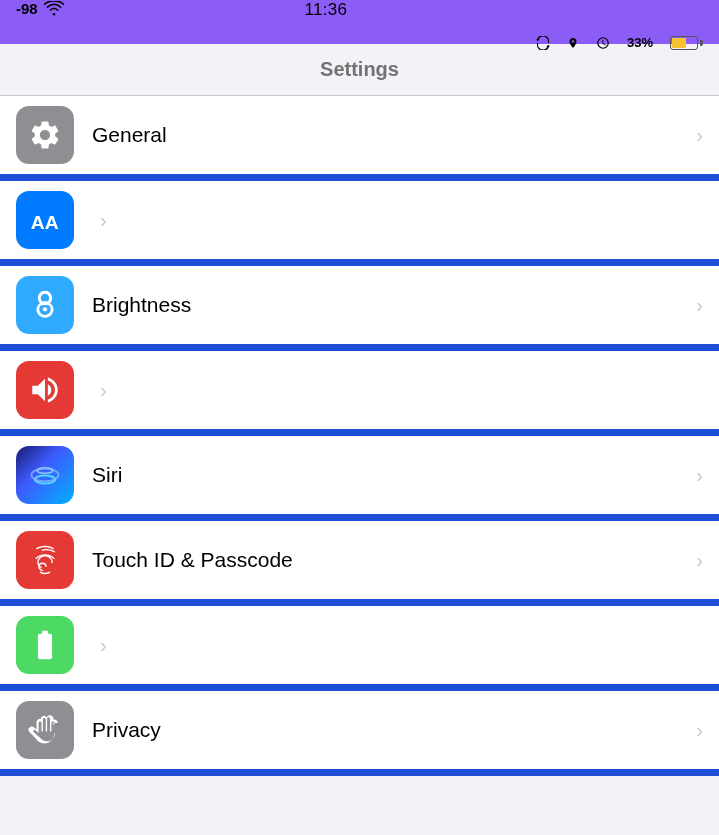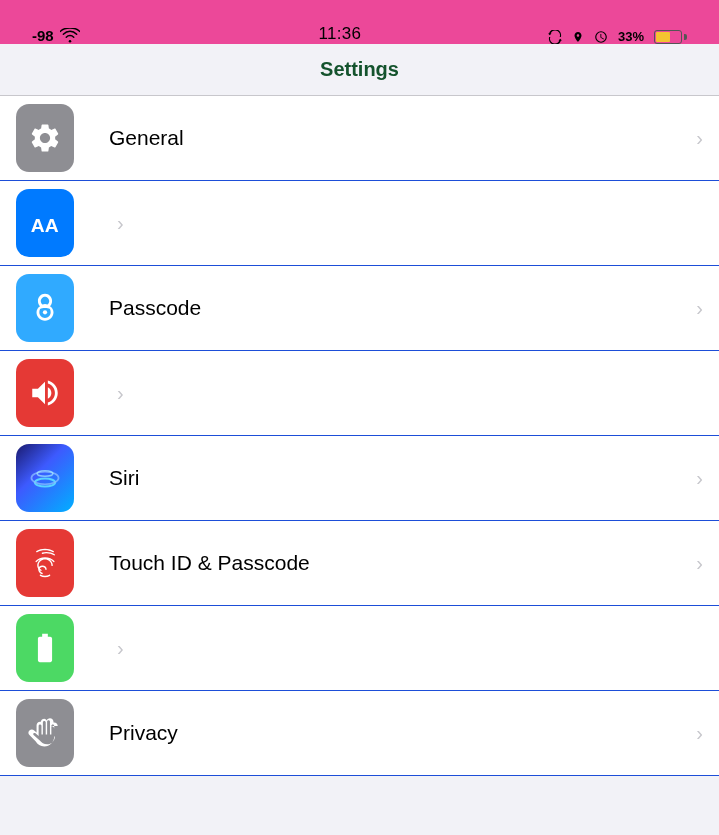--- a/index.html
+++ b/index.html
@@ -8,49 +8,50 @@
       width: 719px;
       height: 835px;
       background: #f2f2f7;
       font-family: -apple-system, 'SF Pro Text', 'Helvetica Neue', Arial, sans-serif;
       overflow: hidden;
     }
 
     
     .status-bar {
       height: 44px;
-      background: #ec4899;
-      display: flex;
-      align-items: flex-end;
+      background: #8b5cf6;
+      display: flex;
+      align-items: flex-start;
       justify-content: space-between;
-      padding: 0 32px;
+      padding: 0 16px;
       font-size: 15px;
       font-weight: 600;
     }
 
     .status-left {
       display: flex;
       align-items: center;
       gap: 6px;
       min-width: 100px;
     }
 
     .status-center {
       font-size: 17px;
       font-weight: 400;
       letter-spacing: 0.3px;
     }
 
     .status-right {
       display: flex;
       align-items: center;
-      gap: 10px;
+      gap: 17px;
       min-width: 100px;
       justify-content: flex-end;
       font-size: 13px;
+      margin-top: 35px;
     }
 
     
     .battery-container {
       display: flex;
       align-items: center;
       gap: 2px;
     }
     .battery-body {
       width: 28px;
@@ -81,44 +82,43 @@
       background: #f2f2f7;
       border-bottom: 1px solid #c8c7cc;
       display: flex;
       align-items: center;
       justify-content: center;
     }
 
     .nav-title {
       font-size: 20px;
       font-weight: 700;
-      color: #14532d;
+      color: #737373;
     }
 
     
     .settings-list {
       background: #fff;
       margin-top: 0;
     }
 
     .settings-item {
       display: flex;
       align-items: center;
       padding: 0 16px;
       height: 85px;
       background: #fff;
-      border-bottom: 1px solid #1d4ed8;
+      border-bottom: 7px solid #1d4ed8;
       cursor: pointer;
       position: relative;
-      gap: 17px;
     }
 
     .icon-wrapper {
       width: 58px;
-      height: 68px;
+      height: 58px;
       border-radius: 13px;
       display: flex;
       align-items: center;
       justify-content: center;
       margin-right: 18px;
       flex-shrink: 0;
     }
 
     .icon-wrapper svg {
       width: 34px;
@@ -209,21 +209,21 @@
     <span class="chevron">›</span>
   </div>
 
   <div class="settings-item">
     <div class="icon-wrapper icon-wallpaper">
       <svg viewBox="0 0 24 24" fill="white">
         <path d="M12 2C9 2 7 4.5 7 7c0 1.5.6 2.8 1.5 3.7C7.1 11.5 6 13.1 6 15c0 3.3 2.7 6 6 6s6-2.7 6-6c0-1.9-1.1-3.5-2.5-4.3C16.4 9.8 17 8.5 17 7c0-2.5-2-5-5-5zm0 2c1.4 0 3 1.5 3 3 0 1.1-.5 2-1.3 2.6-.5-.2-1.1-.4-1.7-.4s-1.2.2-1.7.4C9.5 9 9 8.1 9 7c0-1.5 1.6-3 3-3zm-3.5 8.7C9.3 12.3 10.6 12 12 12s2.7.3 3.5.7c.3.7.5 1.5.5 2.3 0 2.2-1.8 4-4 4s-4-1.8-4-4c0-.8.2-1.6.5-2.3z"></path>
         <circle cx="12" cy="15" r="1.5" fill="white"></circle>
       </svg>
     </div>
-    <span class="item-label">Passcode</span>
+    <span class="item-label">Brightness</span>
     <span class="chevron">›</span>
   </div>
 
   <div class="settings-item">
     <div class="icon-wrapper icon-sounds">
       <svg viewBox="0 0 24 24" fill="white">
         <path d="M3 9v6h4l5 5V4L7 9H3zm13.5 3c0-1.77-1.02-3.29-2.5-4.03v8.05c1.48-.73 2.5-2.25 2.5-4.02zM14 3.23v2.06c2.89.86 5 3.54 5 6.71s-2.11 5.85-5 6.71v2.06c4.01-.91 7-4.49 7-8.77s-2.99-7.86-7-8.77z"></path>
       </svg>
     </div>
     <span class="chevron">›</span>

